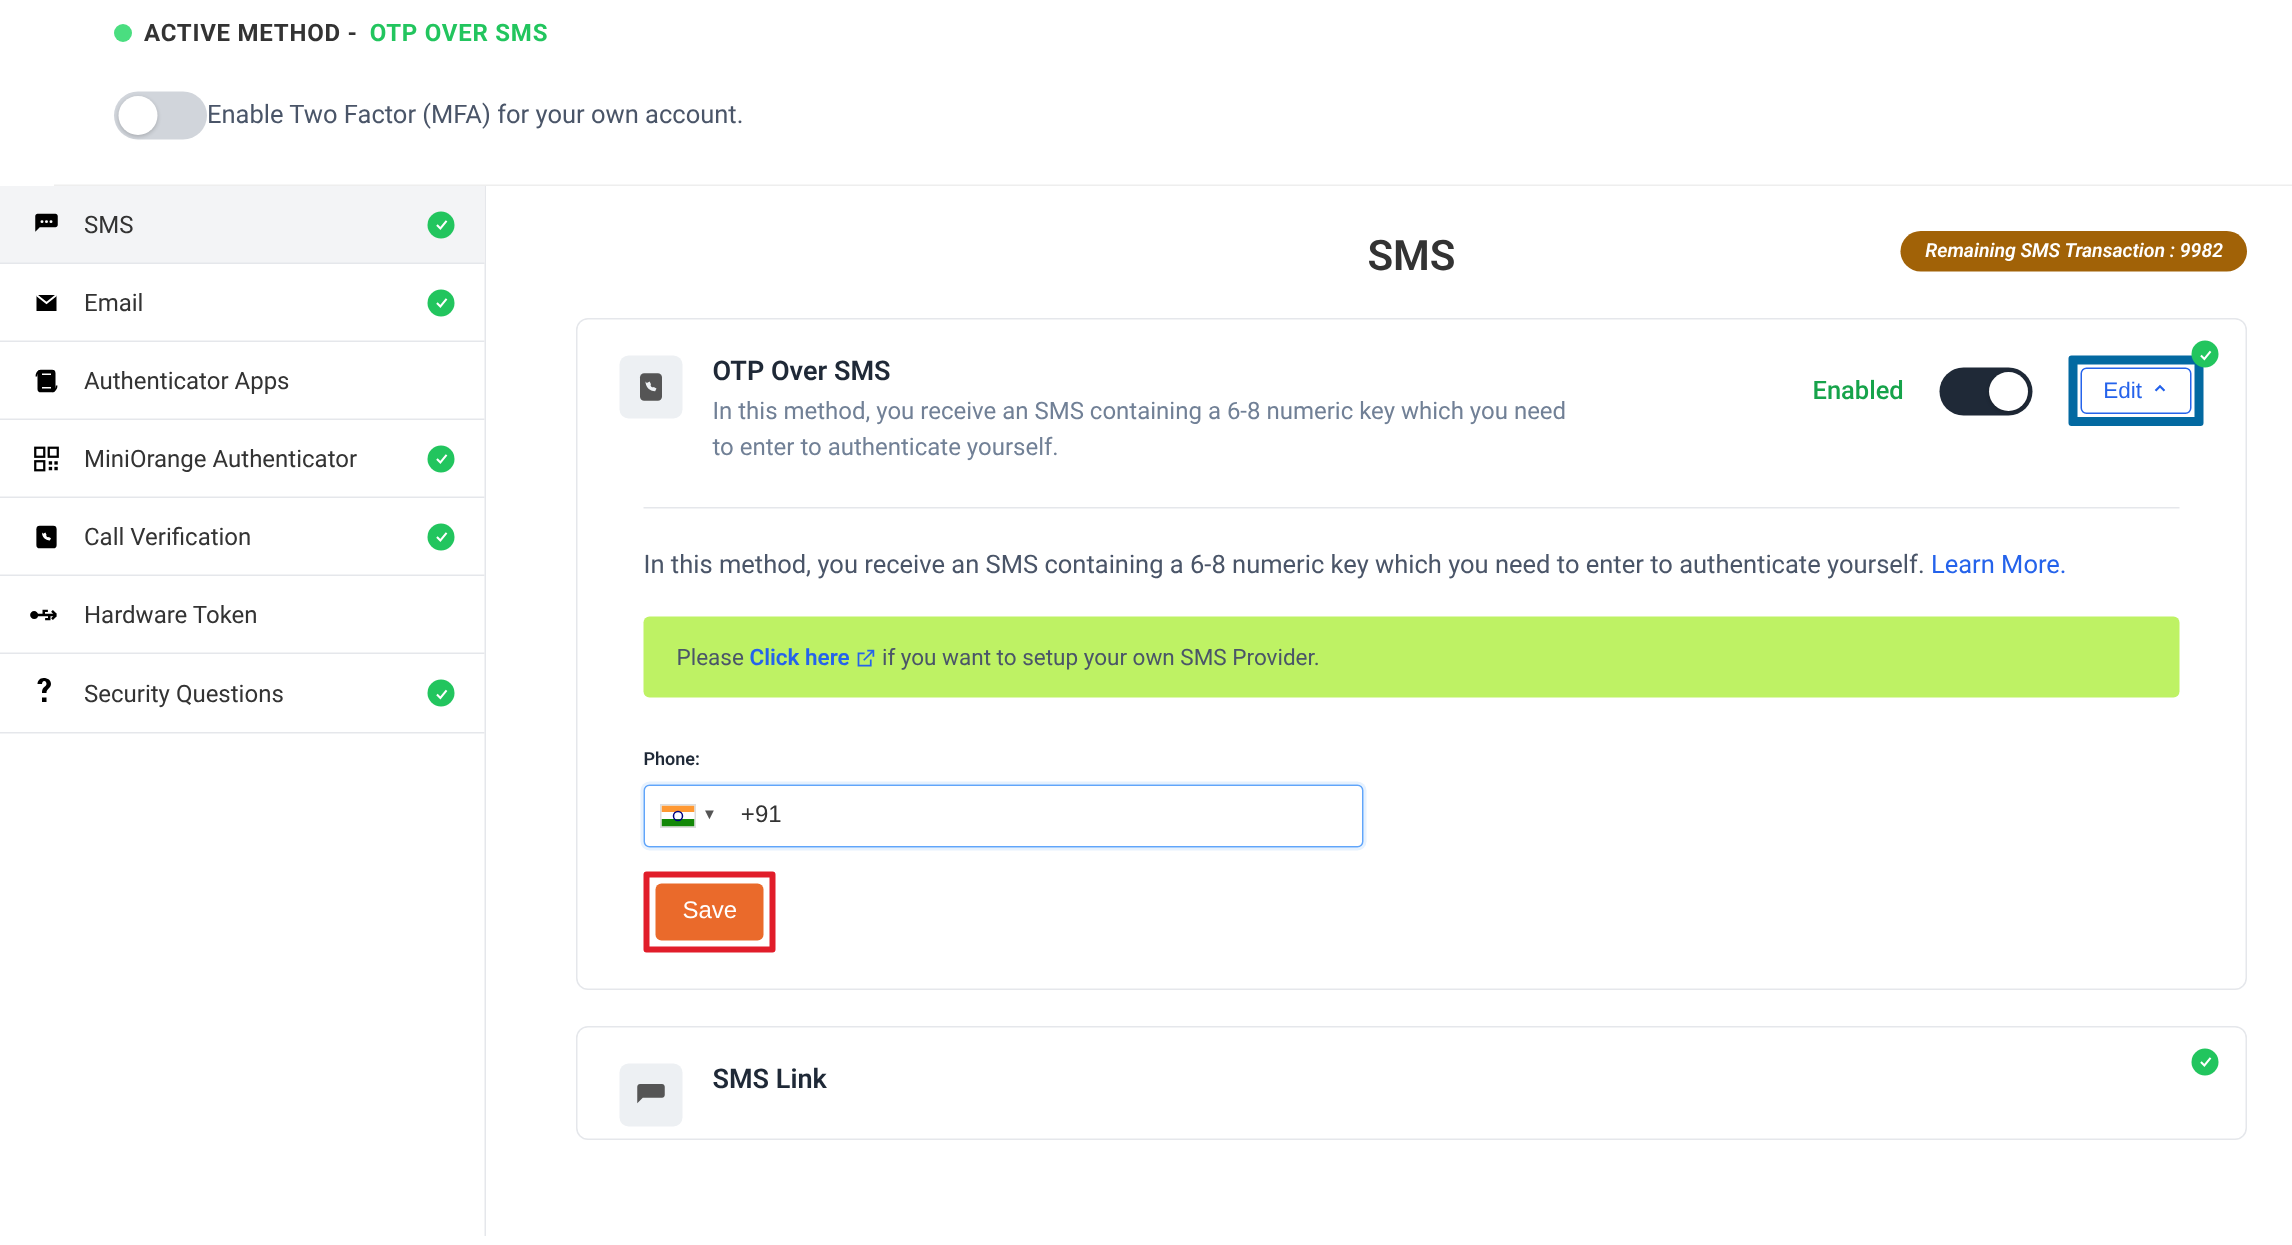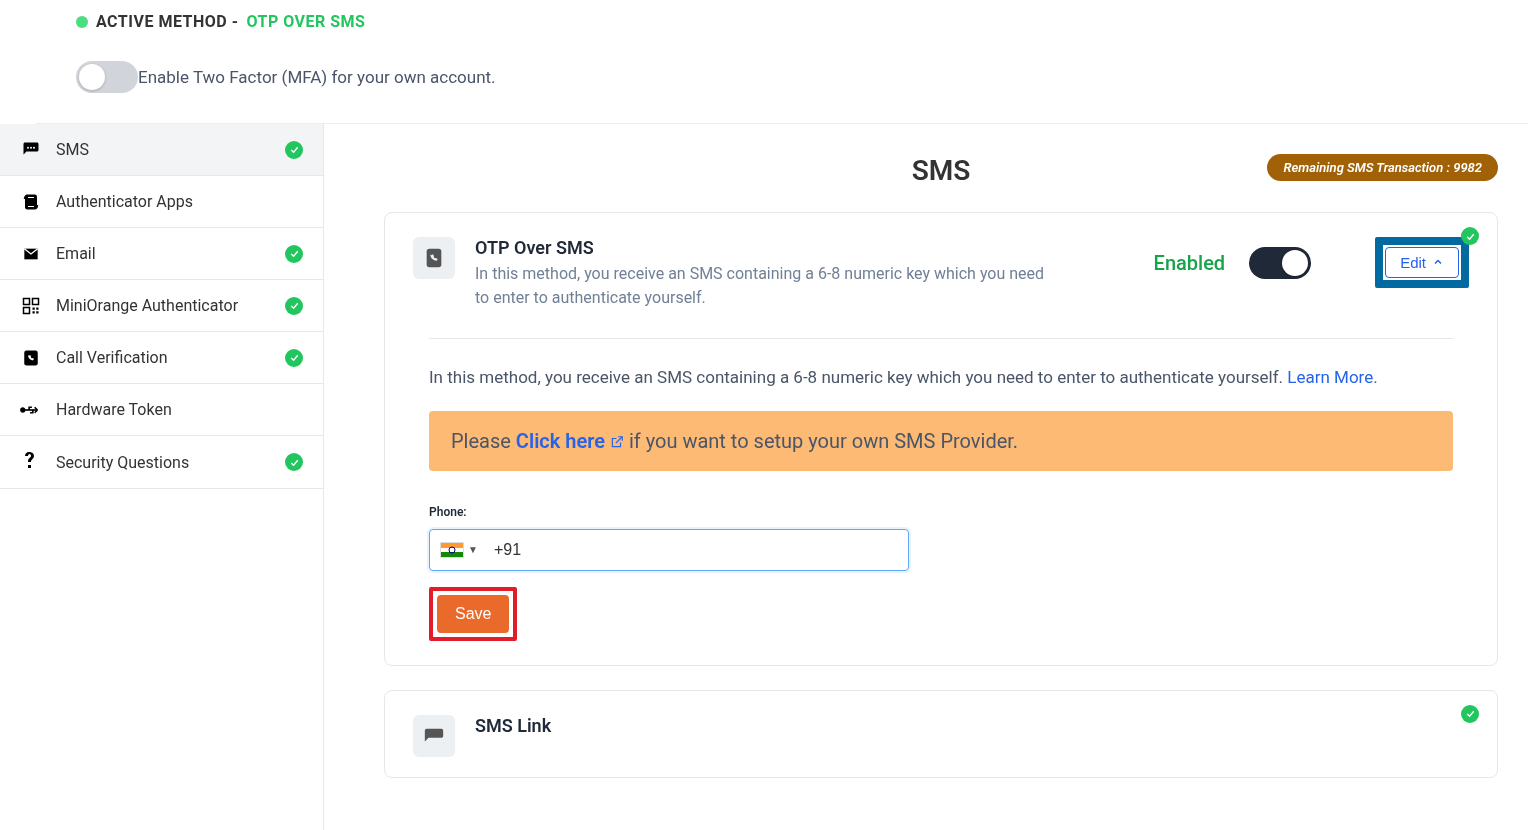--- a/index.html
+++ b/index.html
@@ -91,44 +91,43 @@
   width: 42px; height: 42px; background: #edf0f3; border-radius: 6px;
   display: flex; align-items: center; justify-content: center;
   flex-shrink: 0;
 }
 .card-titles { flex: 1; }
 .card-title { font-size: 18px; font-weight: 600; color: #1f2937; margin-bottom: 4px; }
 .card-desc { font-size: 16px; color: #718096; line-height: 1.5; max-width: 580px; }
 .card-right {
   display: flex; align-items: center; gap: 24px; margin-left: auto;
 }
-.enabled-text { color: #16a34a; font-size: 20px; font-weight: 500; }
+.enabled-text { color: #16a34a; font-size: 17px; font-weight: 500; }
 .edit-btn {
   border: 1px solid #2563eb; color: #2563eb; background: #fff;
   padding: 6px 14px; border-radius: 4px; font-size: 15px;
   display: inline-flex; align-items: center; gap: 6px; cursor: pointer;
 }
 .highlight-box {
-  border: 8px solid #0369a1; border-radius: 2px; padding: 2px;
+  border: 6px solid #0369a1; border-radius: 2px; padding: 2px;
   display: inline-flex;
-  margin-left: 40px;
 }
 
 .card-body {
   border-top: 1px solid #e5e7eb; margin-top: 28px; padding-top: 26px;
   margin-left: 16px; margin-right: 16px;
 }
 .body-text { font-size: 17px; color: #4a5568; line-height: 1.5; }
 .link { color: #2563eb; cursor: pointer; }
 .link.bold { font-weight: 600; }
 
 .info-box {
-  background: #fdba74; border-radius: 4px;
+  background: #bef264; border-radius: 4px;
   padding: 18px 22px; margin-top: 20px;
-  font-size: 20px; color: #4a5568;
+  font-size: 15px; color: #4a5568;
 }
 .ext-icon { display: inline-flex; vertical-align: middle; }
 
 .phone-section { margin-top: 34px; }
 .phone-label { font-size: 12px; font-weight: 600; color: #1f2937; margin-bottom: 10px; }
 .phone-input-wrap {
   display: flex; align-items: center;
   border: 1px solid #60a5fa; border-radius: 4px;
   width: 480px; height: 42px; padding: 0 10px;
   box-shadow: 0 0 0 2px rgba(96,165,250,0.15);
@@ -192,47 +191,47 @@
       <span class="green-check">
           <svg viewBox="0 0 24 24">
             <polyline points="5 13 10 18 19 7"></polyline>
           </svg>
         </span>
     </div>
 
     <div class="side-item">
       <div class="side-left">
         <span class="side-icon">
+          <svg width="20" height="16" viewBox="0 0 24 24" fill="#000">
+              <path d="M2 4h20v16H2z" fill="#000"></path>
+              <path d="M2 4l10 8 10-8" stroke="#fff" stroke-width="2" fill="none"></path>
+            </svg>
+        </span>
+        <span>Email</span>
+      </div>
+      <span class="green-check">
+          <svg viewBox="0 0 24 24">
+            <polyline points="5 13 10 18 19 7"></polyline>
+          </svg>
+        </span>
+    </div>
+
+    <div class="side-item">
+      <div class="side-left">
+        <span class="side-icon">
           <svg width="18" height="18" viewBox="0 0 24 24" fill="#000">
               <rect x="4" y="2" width="16" height="20" rx="3"></rect>
               <path d="M8 6h8M8 18h8" stroke="#fff" stroke-width="1.5"></path>
               <path d="M6.5 2C6.5 2 5 3 5 5s1.5 3 1.5 3" stroke="none"></path>
               <path d="M17 22c0 0 2-1 2-3" stroke="none"></path>
               <path d="M6 3c-2 1-3 3-3 5M18 21c2-1 3-3 3-5" stroke="#000" fill="none" stroke-width="1.5"></path>
             </svg>
         </span>
         <span>Authenticator Apps</span>
       </div>
-    </div>
-
-    <div class="side-item">
-      <div class="side-left">
-        <span class="side-icon">
-          <svg width="20" height="16" viewBox="0 0 24 24" fill="#000">
-              <path d="M2 4h20v16H2z" fill="#000"></path>
-              <path d="M2 4l10 8 10-8" stroke="#fff" stroke-width="2" fill="none"></path>
-            </svg>
-        </span>
-        <span>Email</span>
-      </div>
-      <span class="green-check">
-          <svg viewBox="0 0 24 24">
-            <polyline points="5 13 10 18 19 7"></polyline>
-          </svg>
-        </span>
     </div>
 
     <div class="side-item">
       <div class="side-left">
         <span class="side-icon">
           <svg width="18" height="18" viewBox="0 0 24 24" fill="#000">
               <rect x="2" y="2" width="8" height="8" stroke="#000" fill="none" stroke-width="2"></rect>
               <rect x="14" y="2" width="8" height="8" stroke="#000" fill="none" stroke-width="2"></rect>
               <rect x="2" y="14" width="8" height="8" stroke="#000" fill="none" stroke-width="2"></rect>
               <rect x="14" y="14" width="3" height="3"></rect>
@@ -364,21 +363,21 @@
           </div>
           <div class="save-wrap">
             <span class="highlight-save">
               <button class="save-btn">Save</button>
             </span>
           </div>
         </div>
       </div>
     </div>
 
-    <div class="card" style="padding-bottom:20px;">
+    <div class="card" style="padding-bottom:8px;">
       <span class="card-check green-check">
           <svg viewBox="0 0 24 24">
             <polyline points="5 13 10 18 19 7"></polyline>
           </svg>
         </span>
       <div class="card-header-row">
         <div class="card-icon">
           <svg width="22" height="22" viewBox="0 0 24 24" fill="#555">
               <path d="M20 4H4c-1.1 0-2 .9-2 2v12l4-4h14c1.1 0 2-.9 2-2V6c0-1.1-.9-2-2-2z"></path>
             </svg>

